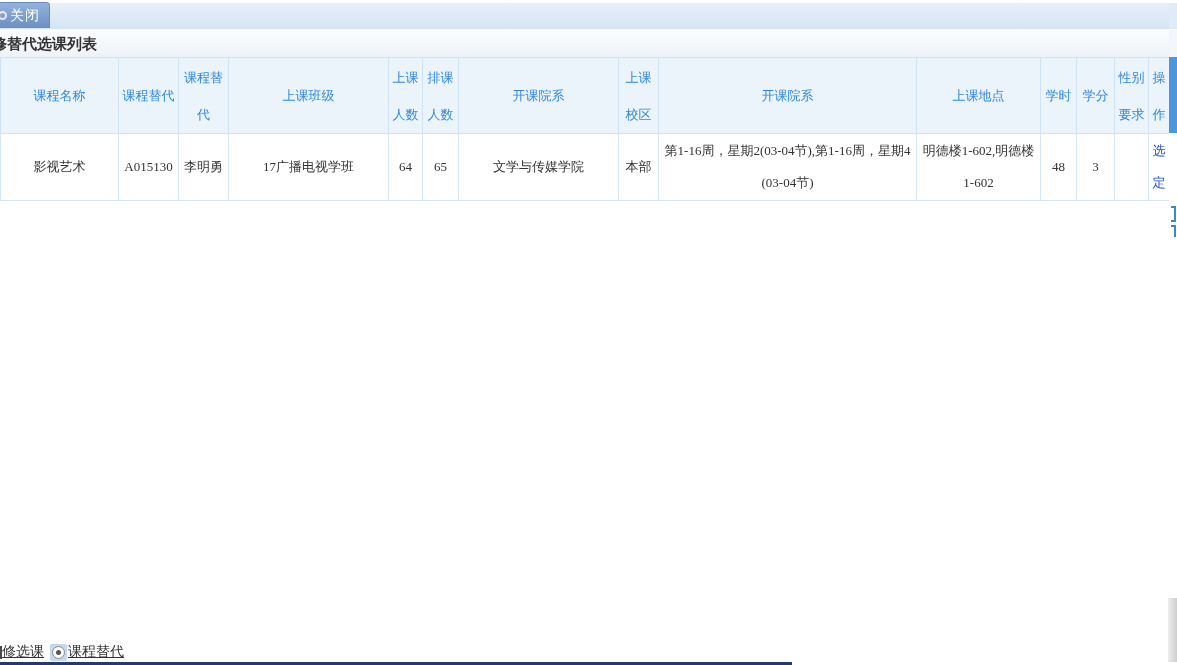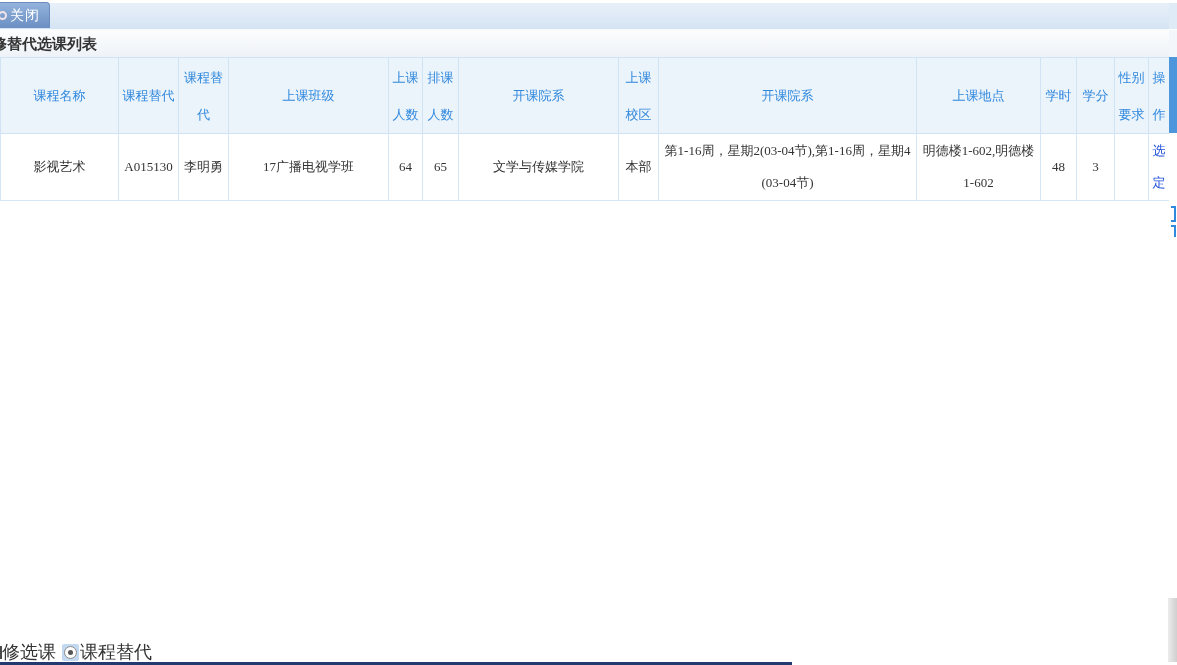--- a/index.html
+++ b/index.html
@@ -69,22 +69,22 @@
     position:absolute;right:0;top:205px;width:6px;height:32px;overflow:hidden;
   }
   .clipped-glyph i{
     display:block;width:3px;height:12px;border:2px solid #3189dd;border-left:none;margin:1px 0 3px 0;
   }
   .edge-thumb-gray{position:absolute;right:0;top:598px;width:9px;height:64px;
     background:linear-gradient(to right,#ececec,#cfcfcf);}
   
   .footer-options{
     position:absolute;left:0;top:641px;height:22px;width:600px;
-    display:flex;align-items:center;font-size:18px;color:#333;
-    white-space:nowrap;overflow:hidden;
+    display:flex;align-items:center;font-size:14px;color:#333;
+    white-space:nowrap;overflow:hidden;text-decoration:underline;
   }
   .opt1-label{margin-left:-1px;}
   .opt1-sliver{display:inline-block;width:2px;height:13px;background:#4a4a4a;margin-right:1px;}
   .radio-box{
     display:inline-flex;align-items:center;justify-content:center;
     width:17px;height:17px;background:#c3d9f1;border-radius:2px;
     margin:0 1px 0 6px;cursor:pointer;
   }
   .radio-outer{
     width:11px;height:11px;border-radius:50%;background:#fdfdfd;

